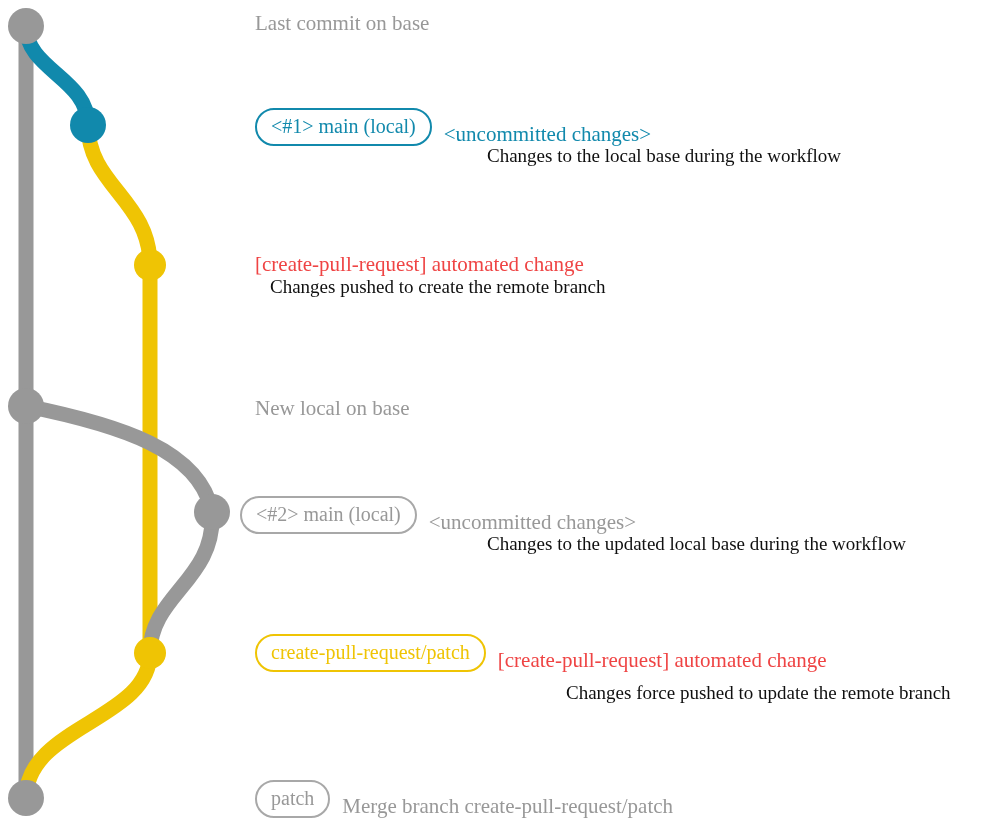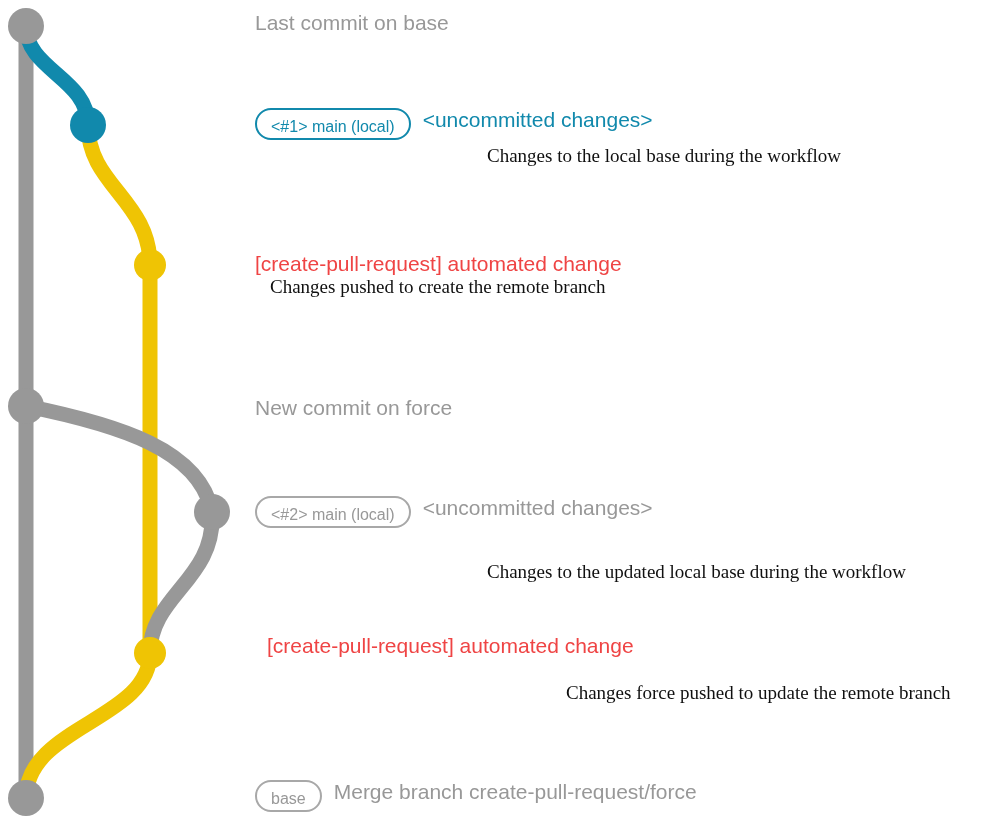--- a/index.html
+++ b/index.html
@@ -20,34 +20,35 @@
     position: absolute;
     left: 0;
     top: 0;
     width: 981px;
     height: 827px;
   }
 
   .row {
     position: absolute;
     display: flex;
-    align-items: flex-start;
+    align-items: flex-end;
+    font-family: Liberation Serif, serif;
   }
 
   
   .pill {
     display: inline-flex;
     align-items: center;
     justify-content: center;
     box-sizing: border-box;
     border-style: solid;
     border-width: 2px;
     border-radius: 20px;
-    padding: 5px 14px 0 14px;
-    font-size: 16px;
+    padding: 5px 14px 6px 14px;
+    font-size: 20px;
     line-height: 23px;
     white-space: nowrap;
     background: #ffffff;
   }
   .pill.teal   { border-color: #1189ac; color: #1189ac; }
   .pill.yellow { border-color: #efc404; color: #efc404; }
   .pill.gray   { border-color: #a8a8a8; color: #989898; }
 
   
   .subject {
@@ -73,22 +74,22 @@
     white-space: nowrap;
   }
 
   
   #row-last-commit     { left: 255px; top: 11px; }
   #row-local-1         { left: 255px; top: 108px; }
   #desc-local-1        { left: 487px; top: 145px; }
   #row-automated-1     { left: 255px; top: 252px; }
   #desc-automated-1    { left: 270px; top: 276px; }
   #row-new-commit      { left: 255px; top: 396px; }
-  #row-local-2         { left: 255px; top: 496px; }
-  #desc-local-2        { left: 487px; top: 533px; margin-top: 28px; }
+  #row-local-2         { left: 240px; top: 496px; }
+  #desc-local-2        { left: 487px; top: 533px; }
   #row-automated-2     { left: 255px; top: 634px; }
   #desc-automated-2    { left: 566px; top: 682px; }
   #row-merge           { left: 255px; top: 780px; }
 </style>
 </head>
 <body>
 
 <svg id="graph-canvas" viewBox="0 0 981 827" width="981" height="827" xmlns="http://www.w3.org/2000/svg">
 
   <path d="M 26 26 L 26 406" stroke="#989898" stroke-width="15" fill="none" stroke-linecap="round"></path>
@@ -125,30 +126,31 @@
   <span class="subject teal">&lt;uncommitted changes&gt;</span>
 </div>
 <div class="desc" id="desc-local-1">Changes to the local base during the workflow</div>
 
 <div class="row" id="row-automated-1">
   <span class="subject yellow standalone">[create-pull-request] automated change</span>
 </div>
 <div class="desc" id="desc-automated-1">Changes pushed to create the remote branch</div>
 
 <div class="row" id="row-new-commit">
-  <span class="subject gray standalone">New commit on force</span>
+  <span class="subject gray standalone">New local on base</span>
 </div>
 
 <div class="row" id="row-local-2">
   <span class="pill gray">&lt;#2&gt; main (local)</span>
   <span class="subject gray">&lt;uncommitted changes&gt;</span>
 </div>
 <div class="desc" id="desc-local-2">Changes to the updated local base during the workflow</div>
 
 <div class="row" id="row-automated-2">
+  <span class="pill yellow">create-pull-request/patch</span>
   <span class="subject yellow">[create-pull-request] automated change</span>
 </div>
 <div class="desc" id="desc-automated-2">Changes force pushed to update the remote branch</div>
 
 <div class="row" id="row-merge">
-  <span class="pill gray">base</span>
-  <span class="subject gray">Merge branch create-pull-request/force</span>
+  <span class="pill gray">patch</span>
+  <span class="subject gray">Merge branch create-pull-request/patch</span>
 </div>
 
 </body></html>

